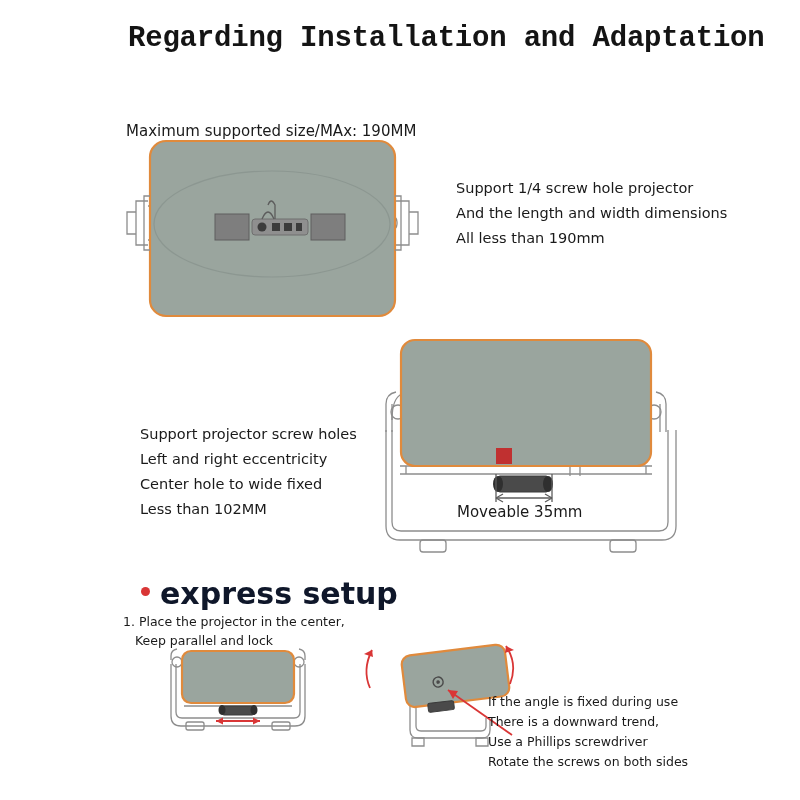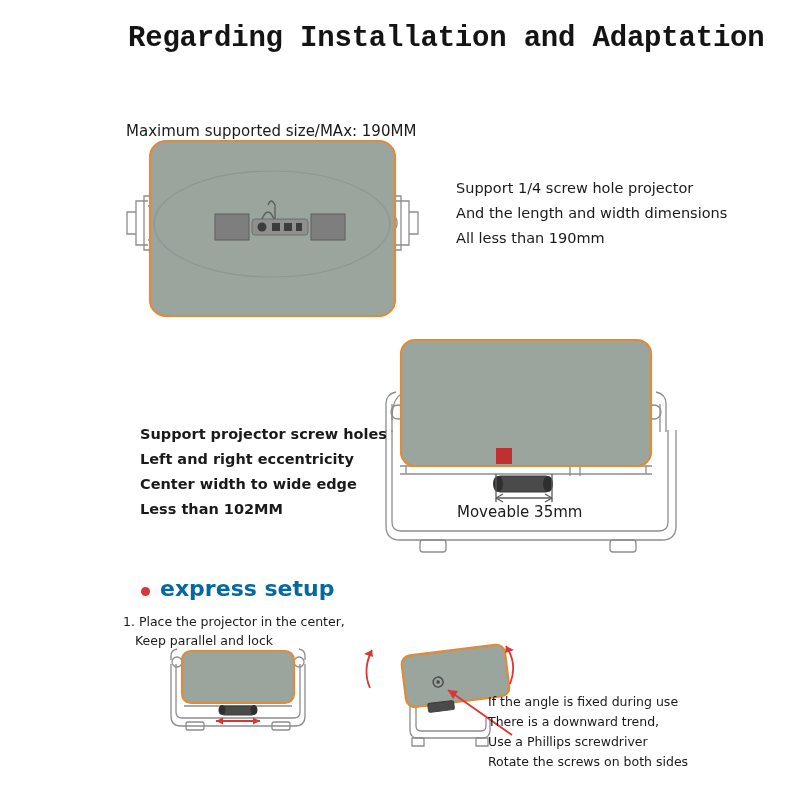--- a/index.html
+++ b/index.html
@@ -29,29 +29,29 @@
   }
   .lbl {
     position: absolute;
     font-size: 14.5px;
     color: #1a1a1a;
     white-space: nowrap;
     line-height: 25px;
   }
   .lbl-max { left: 126px; top: 119px; font-size: 15px; }
   .blk-right { left: 456px; top: 176px; }
-  .blk-left  { left: 140px; top: 422px; font-weight: bold; }
+  .blk-left  { left: 140px; top: 422px; }
   .mov-lbl { left: 457px; top: 500px; font-size: 15px; }
 
   .express {
     position: absolute;
     left: 160px; top: 576px;
-    font-size: 22px;
+    font-size: 30px;
     font-weight: bold;
-    color: #0369a1;
+    color: #0f172a;
   }
   .express-dot {
     position: absolute;
     left: 141px; top: 587px;
     width: 9px; height: 9px;
     border-radius: 50%;
     background: #d93636;
   }
   .step {
     position: absolute;
@@ -178,21 +178,21 @@
       <path class="ln-d" d="M496 498 l7 -4 M496 498 l7 4"></path>
       <path class="ln-d" d="M552 498 l-7 -4 M552 498 l-7 4"></path>
       <path class="ln-d" d="M496 474 v28"></path>
       <path class="ln-d" d="M552 474 v28"></path>
     </g>
   </svg>
 
   <div class="lbl blk-left">
     <div>Support projector screw holes</div>
     <div>Left and right eccentricity</div>
-    <div>Center width to wide edge</div>
+    <div>Center hole to wide fixed</div>
     <div style="text-align:left">Less than 102MM</div>
   </div>
 
   <div class="lbl mov-lbl">Moveable 35mm</div>
 
   <div class="express-dot"></div>
   <div class="express">express setup</div>
 
   <div class="step step1">
     <span>1. Place the projector in the center,</span>

